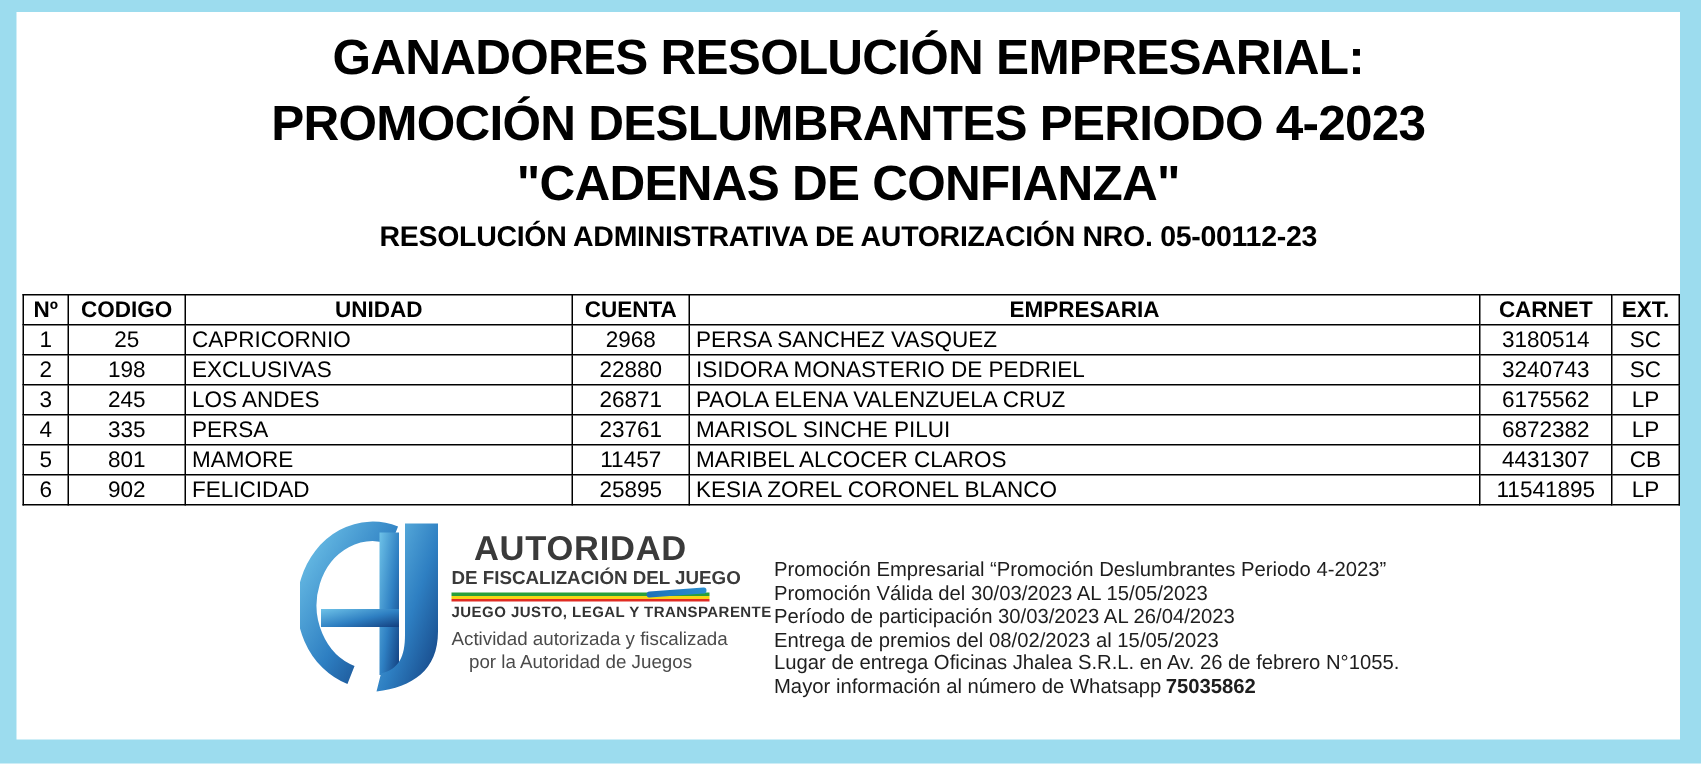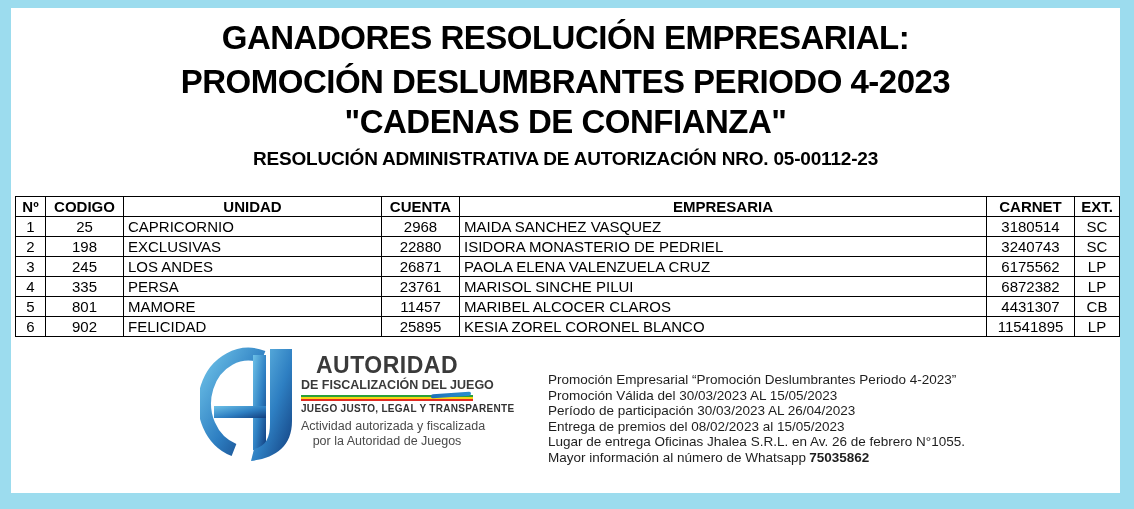--- a/index.html
+++ b/index.html
@@ -44,21 +44,21 @@
   .logo-sub  { font-size:12.5px; font-weight:bold; line-height:15px; color:#3a3a3a; white-space:nowrap; margin-top:1px; }
   .stripe { position:relative; height:6px; margin:2px 0 2px 0;
             background:linear-gradient(#29a03a 0 34%, #f6d515 34% 67%, #e02c23 67% 100%); }
   .stripe-swoosh { position:absolute; right:2px; top:-2px; width:40px; height:4px;
                    background:linear-gradient(90deg,#1d71b8,#2a8fd0);
                    border-radius:2px; transform:skewY(-4deg); }
   .logo-motto { font-size:10px; font-weight:800; letter-spacing:0.3px; line-height:12px; color:#333; white-space:nowrap; margin-top:2px; }
   .logo-auth  { font-size:12.5px; line-height:15px; color:#4a4a4a; margin-top:4px; white-space:nowrap; }
   .logo-auth2 { font-size:12.5px; line-height:15px; color:#4a4a4a; white-space:nowrap; }
   .logo-raa   { font-size:14.5px; font-weight:bold; color:#000; margin-top:6px; white-space:nowrap; }
-  .info { position:absolute; left:537px; top:364px; font-size:13.5px; line-height:15.6px; color:#1e1e1e; }
+  .info { position:absolute; left:505px; top:364px; font-size:13.5px; line-height:15.6px; color:#1e1e1e; }
   .info div { white-space:nowrap; }
   .info .wnum { font-weight:bold; margin-left:3px; }
 </style>
 </head>
 <body>
 
 <div class="panel">
 
   <div class="t-line t1">GANADORES RESOLUCIÓN EMPRESARIAL:</div>
   <div class="t-line t2">PROMOCIÓN DESLUMBRANTES PERIODO 4-2023</div>
@@ -85,21 +85,21 @@
         <th>CARNET</th>
         <th>EXT.</th>
       </tr>
     </thead>
     <tbody>
       <tr>
         <td class="ac">1</td>
         <td class="ac">25</td>
         <td class="al">CAPRICORNIO</td>
         <td class="ac">2968</td>
-        <td class="al">MAIDA SANCHEZ VASQUEZ</td>
+        <td class="al">PERSA SANCHEZ VASQUEZ</td>
         <td class="ac">3180514</td>
         <td class="ac">SC</td>
       </tr>
       <tr>
         <td class="ac">2</td>
         <td class="ac">198</td>
         <td class="al">EXCLUSIVAS</td>
         <td class="ac">22880</td>
         <td class="al">ISIDORA MONASTERIO DE PEDRIEL</td>
         <td class="ac">3240743</td>

